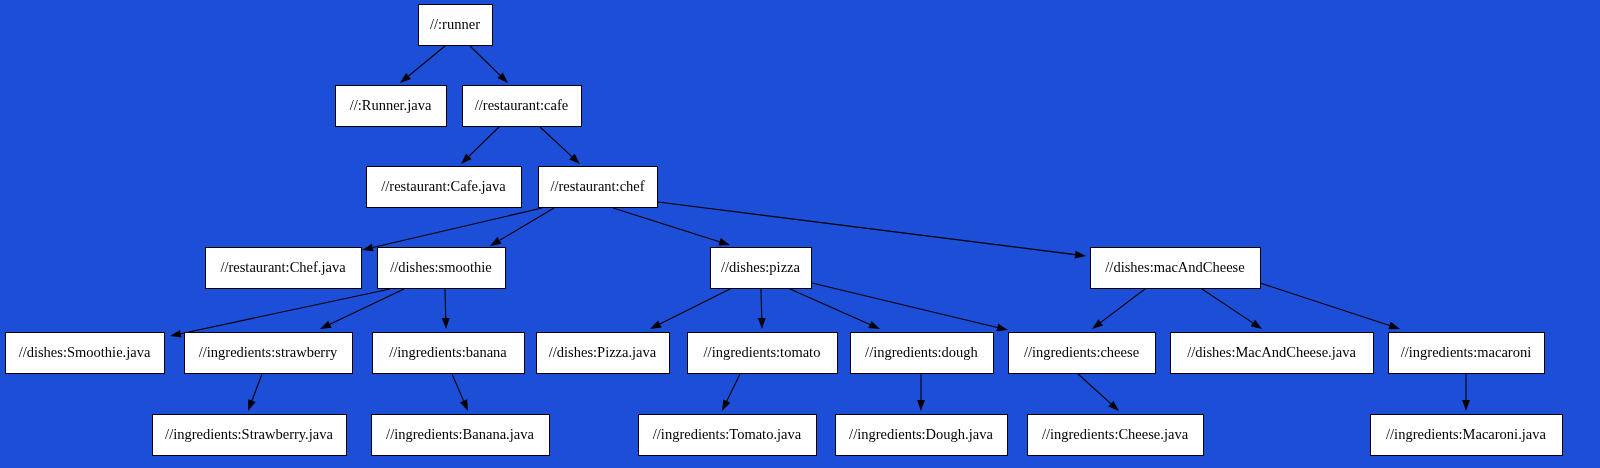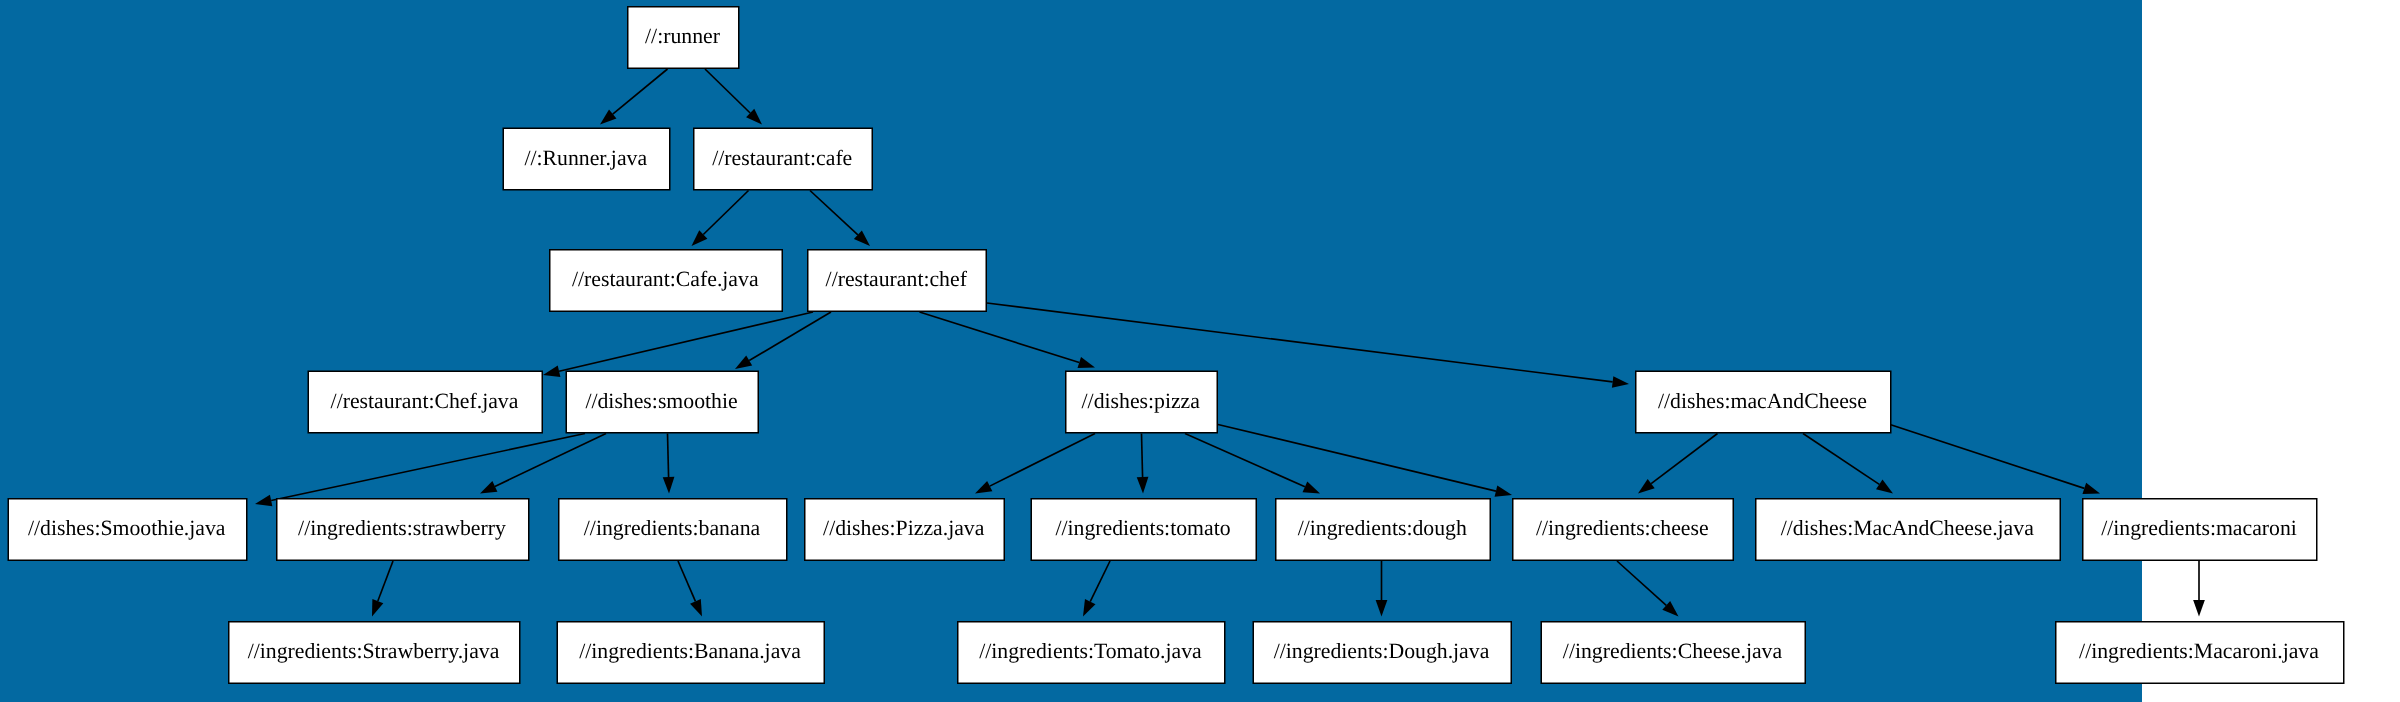--- a/index.html
+++ b/index.html
@@ -8,23 +8,23 @@
     background: #ffffff;
   }
   body {
     width: 1600px;
     height: 468px;
     font-family: "Liberation Serif", "DejaVu Serif", serif;
     overflow: hidden;
   }
   #graph-root {
     position: relative;
-    width: 1428px;
+    width: 1600px;
     height: 468px;
-    background: #0369a1;
+    background: #1d4ed8;
   }
   svg#graph-svg {
     position: absolute;
     top: 0;
     left: 0;
     width: 1600px;
     height: 468px;
     display: block;
   }
   .node-box {

